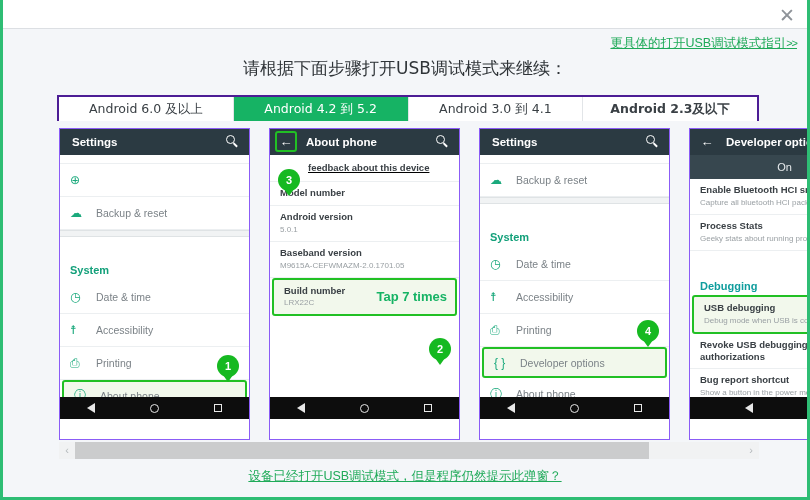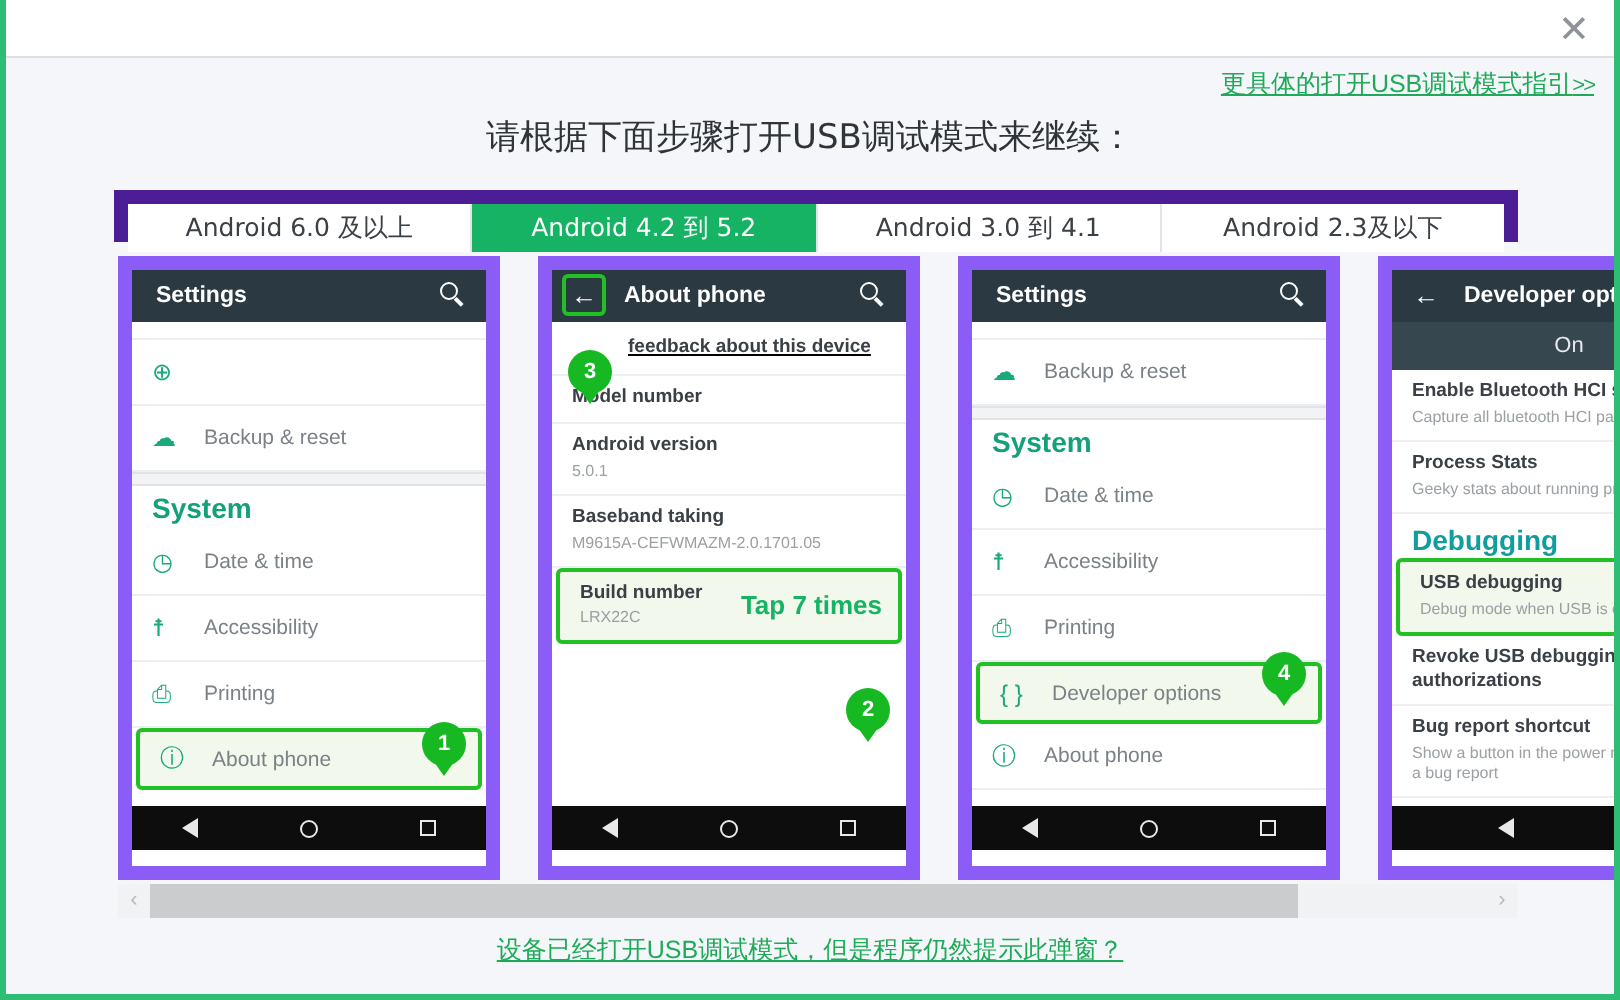--- a/index.html
+++ b/index.html
@@ -66,54 +66,54 @@
     font-size: 17px;
     color: #2f3438;
     font-family: "DejaVu Sans", sans-serif;
   }
 
   
   #tabs {
     position: absolute; left: 54px; top: 95px;
     width: 702px; height: 26px;
     display: flex;
-    border: 7px solid #4c1d95;
+    border: 2px solid #4c1d95;
     background: #ffffff;
   }
   .tab {
     flex: 1 1 0;
     height: 24px;
     line-height: 24px;
     text-align: center;
     font-size: 12.5px;
     color: #3a4045;
     cursor: pointer;
     border-right: 1px solid #e2e5e8;
     background: #ffffff;
     overflow: hidden;
     white-space: nowrap;
     font-family: "DejaVu Sans", sans-serif;
   }
-  .tab:last-child { border-right: none; }
+  .tab:last-child { border-right: none; font-weight: bold; }
   .tab.active {
     background: #16b364;
     color: #ffffff;
   }
 
   
   #strip {
     position: absolute; left: 54px; top: 128px;
     width: 752px; height: 312px;
     overflow: hidden;
   }
   .phone {
     position: absolute; top: 0;
     width: 191px; height: 312px;
     background: #ffffff;
-    border: 7px solid #8b5cf6;
+    border: 1px solid #8b5cf6;
   }
   .phone.p1 { left: 2px; }
   .phone.p2 { left: 212px; }
   .phone.p3 { left: 422px; }
   .phone.p4 { left: 632px; }
 
   .ph-head {
     position: relative;
     height: 26px;
     background: #2b3a42;
@@ -227,23 +227,24 @@
   .sect-div {
     height: 7px;
     background: #f1f3f4;
     border-top: 1px solid #dfe3e5;
     border-bottom: 1px solid #dfe3e5;
   }
   .sect-hdr {
     height: 22px;
     line-height: 22px;
     padding-left: 10px;
-    font-size: 14px;
+    font-size: 11px;
     font-weight: bold;
     color: #13a07a;
+    margin-top: 22px;
   }
   .sect-hdr.dbg { color: #0f9d9d; padding-top: 2px; }
 
   
   .row.hl, .block.hl {
     background: #f2f8ec;
     border: 2px solid #21c024;
     border-radius: 3px;
   }
   .row.hl { height: 31px; margin: 0 2px; }
@@ -414,21 +415,21 @@
           <div class="t" style="padding-left:28px;font-weight:bold;">feedback about this device</div>
         </div>
         <div class="block">
           <div class="t">Model number</div>
         </div>
         <div class="block">
           <div class="t">Android version</div>
           <div class="s">5.0.1</div>
         </div>
         <div class="block">
-          <div class="t">Baseband taking</div>
+          <div class="t">Baseband version</div>
           <div class="s">M9615A-CEFWMAZM-2.0.1701.05</div>
         </div>
         <div class="block hl">
           <div class="t">Build number</div>
           <div class="s">LRX22C</div>
           <div class="tap-note">Tap 7 times</div>
         </div>
         <div class="pin" style="left:8px; top:14px;">3</div>
         <div class="pin" style="right:8px; top:183px;">2</div>
         <div class="ph-nav">

